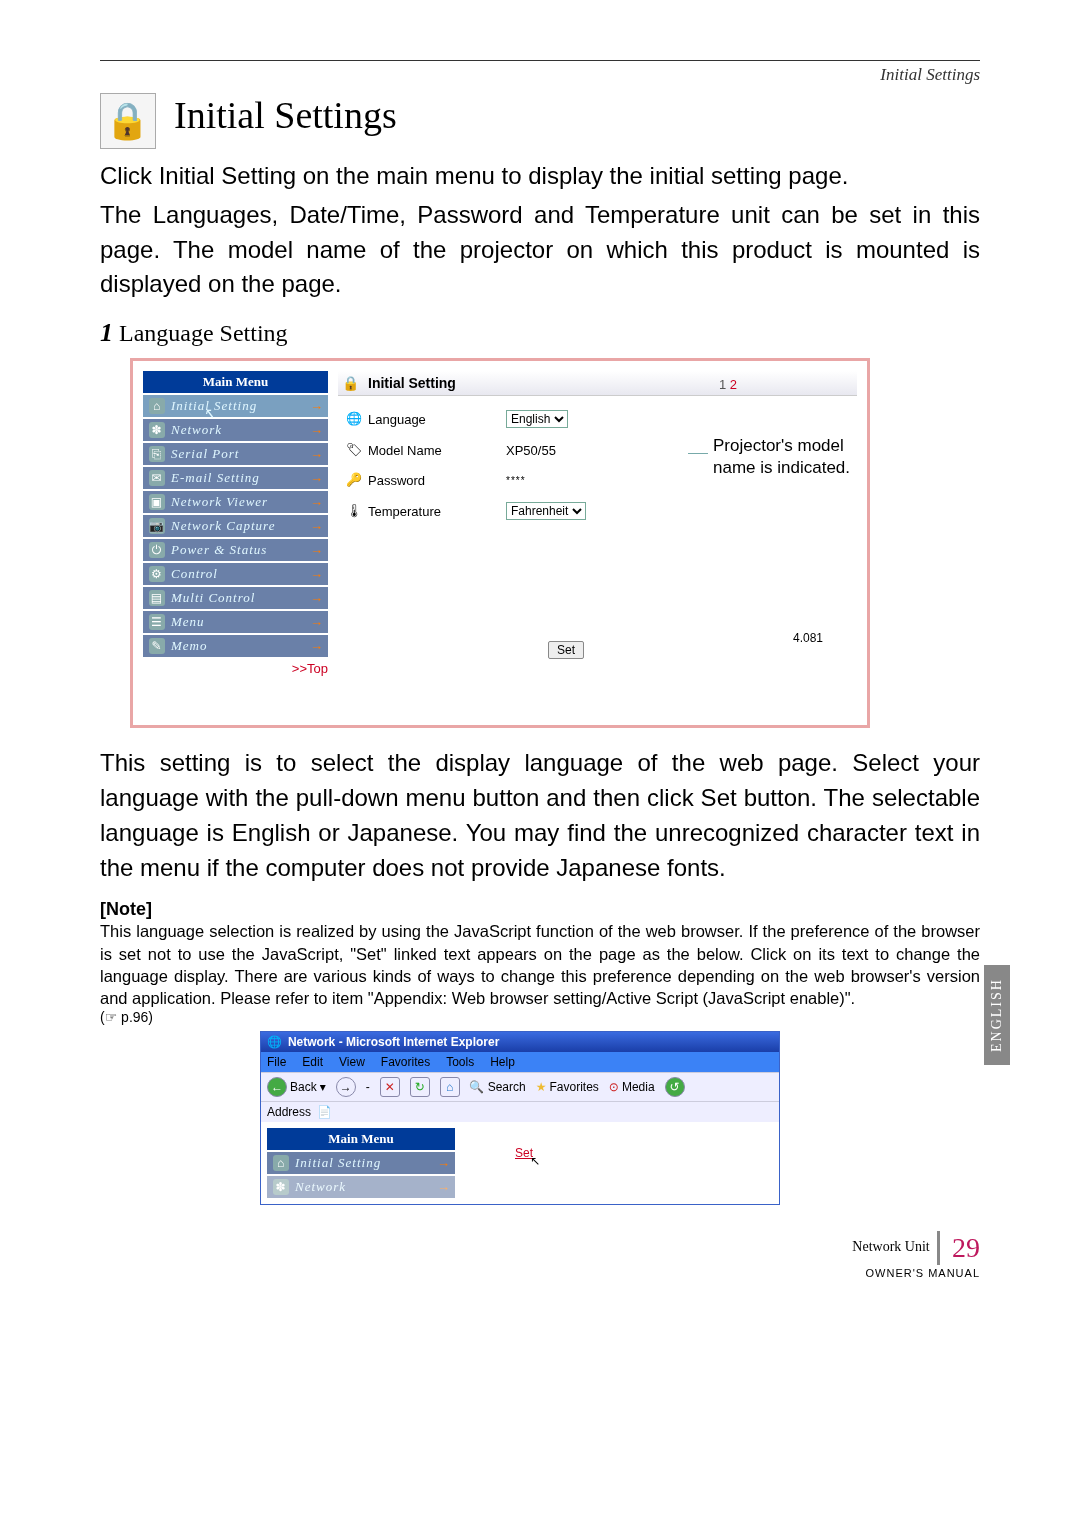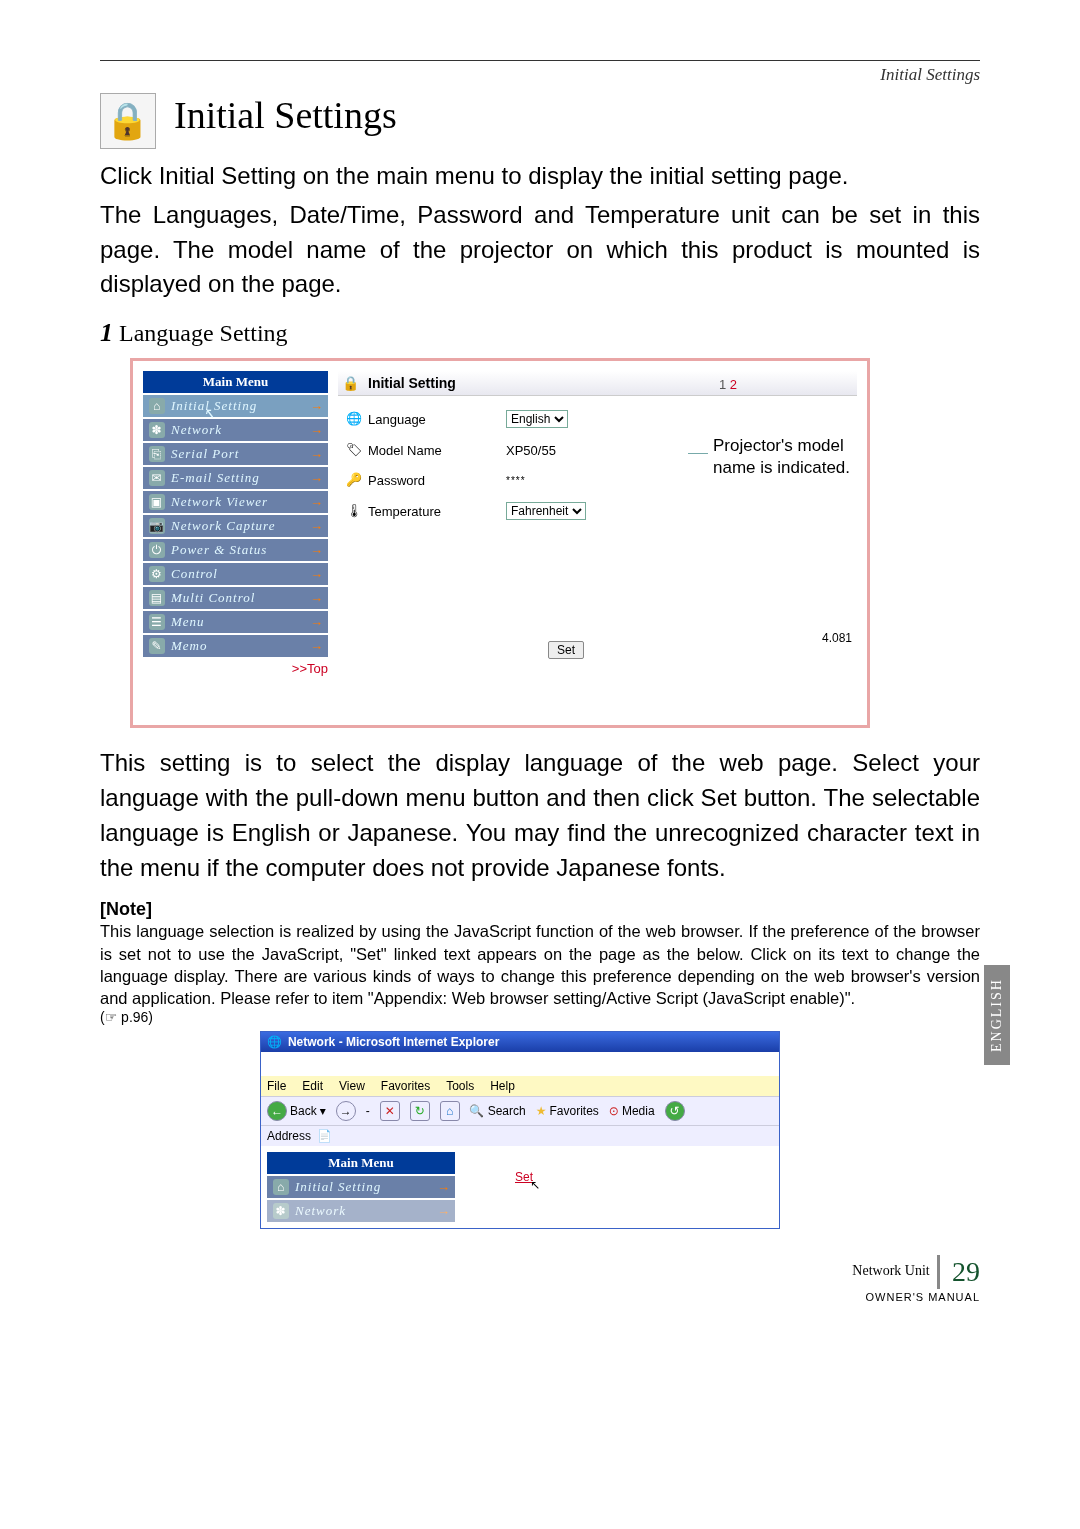--- a/index.html
+++ b/index.html
@@ -34,47 +34,47 @@
   .panel-title::before { content: "🔒"; position: absolute; left: 4px; font-size:14px; }
   .panel-pages { position: absolute; right: 120px; top: 6px; font-size: 13px; color: #555; }
   .panel-pages a { color: #c02; }
   .row { display: flex; align-items: center; margin: 14px 0 0 8px; font-size: 13px; }
   .row .lbl { width: 120px; display: flex; align-items: center; gap: 6px; }
   .row .lbl .ric { width: 16px; height: 16px; font-size: 13px; }
   .row .val { margin-left: 40px; }
   select { font-size: 12px; border: 1px solid #7a9; background: #fff; }
   .set-btn-row { margin-top: 120px; margin-left: 210px; }
   .set-btn { border: 1px solid #888; background: #eee; font-size: 12px; padding: 1px 8px; border-radius: 2px; }
-  .ver { position: absolute; right: 5px; bottom: 14px; font-size: 12px; }
+  .ver { position: absolute; right: 34px; bottom: 14px; font-size: 12px; }
   .callout-line { position: absolute; border-top: 1px solid #7aa; }
   .callout-text { position: absolute; font-size: 17px; line-height: 1.3; }
 
   
   .note-h { font-weight: bold; font-size: 18px; margin-top: 14px; }
   .note-body { font-size: 16.5px; line-height: 1.35; text-align: justify; }
   .ref { font-size: 14px; }
 
   
   .side-tab { position: absolute; right: 70px; top: 965px; width: 26px; height: 100px; background: #888; color: #fff; writing-mode: vertical-rl; text-align: center; font-size: 14px; letter-spacing: 2px; display:flex; align-items:center; justify-content:center; transform: rotate(180deg); font-family: Georgia, serif; }
 
   
   .ie-shot { width: 520px; margin: 6px 0 0 160px; border: 1px solid #3a62c8; font-size: 12px; }
   .ie-title { background: linear-gradient(#3a6be0,#1a3ea8); color: #fff; padding: 3px 6px; font-weight: bold; display:flex; align-items:center; gap:6px;}
-  .ie-menubar { background: #fef9c3; padding: 3px 6px; display: flex; gap: 16px; margin-top: 24px; }
+  .ie-menubar { background: #3b82f6; padding: 3px 6px; display: flex; gap: 16px; }
   .ie-toolbar { background: #eef; padding: 4px 6px; display: flex; align-items: center; gap: 10px; border-top:1px solid #ccd; border-bottom:1px solid #ccd;}
   .tb-btn { display: inline-flex; align-items: center; gap: 3px; }
   .tb-ico { width:20px; height:20px; border:1px solid #88a; border-radius:3px; display:inline-flex; align-items:center; justify-content:center; font-size:12px;}
   .ie-addr { background: #eef; padding: 3px 6px; display: flex; align-items: center; gap: 6px; }
   .ie-addr input { flex: 1; border: 1px solid #aac; padding: 2px 4px; font-size: 12px; }
   .ie-body { background: #fff; padding: 6px; }
   .mm2 { width: 188px; }
 
   .footer { text-align: right; margin-top: 26px; font-size: 13px; }
   .footer .nu { font-family: Georgia, serif; font-size: 14px; }
-  .footer .pn { color:#14532d; font-family: Georgia, serif; font-size: 28px; vertical-align: middle; margin-left:4px;margin-top:40px;}
+  .footer .pn { color:#be185d; font-family: Georgia, serif; font-size: 28px; vertical-align: middle; margin-left:4px;margin-top:40px;}
   .footer .om { font-size: 11px; letter-spacing: 1px; }
   .footer .bar { display:inline-block; width:3px; height:34px; background:#888; vertical-align:middle; margin:0 4px;}
 </style>
 </head>
 <body>
 
 <div class="page">
   <div class="top-rule"></div>
   <div class="header-top">Initial Settings</div>
 

